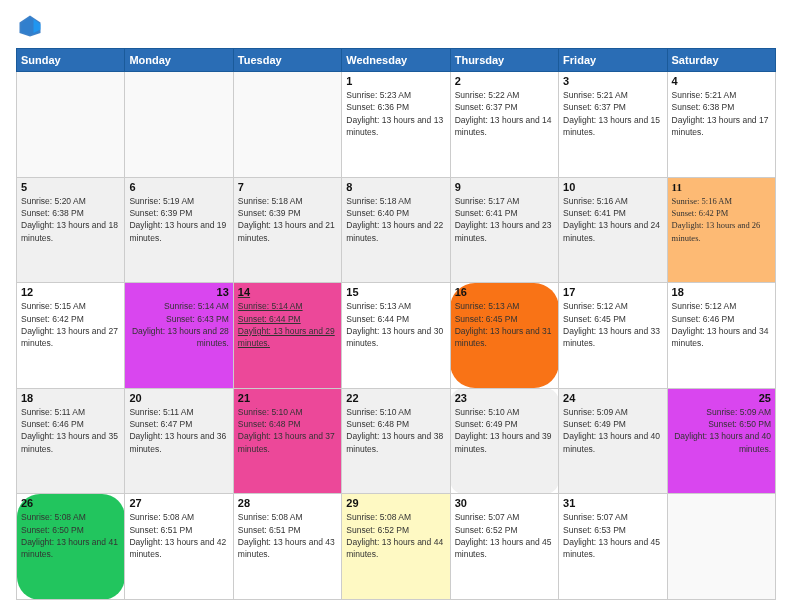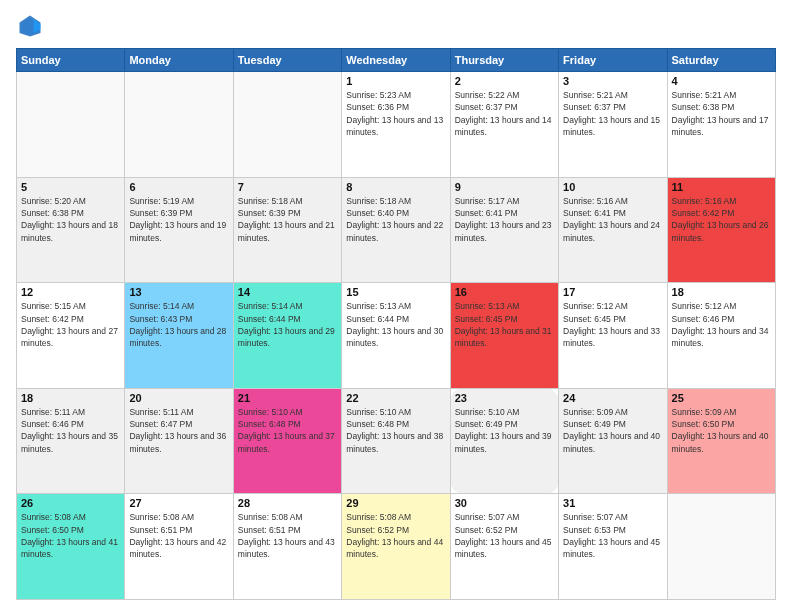--- a/index.html
+++ b/index.html
@@ -174,43 +174,43 @@
             <div class="day-info">Sunrise: 5:18 AM<br>Sunset: 6:40 PM<br>Daylight: 13 hours and 22 minutes.</div>
           </td>
           <td style="background: rgb(240, 240, 240);">
             <span class="day-num">9</span>
             <div class="day-info">Sunrise: 5:17 AM<br>Sunset: 6:41 PM<br>Daylight: 13 hours and 23 minutes.</div>
           </td>
           <td style="background: rgb(240, 240, 240);">
             <span class="day-num">10</span>
             <div class="day-info">Sunrise: 5:16 AM<br>Sunset: 6:41 PM<br>Daylight: 13 hours and 24 minutes.</div>
           </td>
-          <td style="background: #ef4444;">
+          <td style="background: #fdba74; font-family: Liberation Serif, serif;">
             <span class="day-num">11</span>
             <div class="day-info">Sunrise: 5:16 AM<br>Sunset: 6:42 PM<br>Daylight: 13 hours and 26 minutes.</div>
           </td>
         </tr>
         <tr>
           <td style="background: rgb(255, 255, 255);">
             <span class="day-num">12</span>
             <div class="day-info">Sunrise: 5:15 AM<br>Sunset: 6:42 PM<br>Daylight: 13 hours and 27 minutes.</div>
           </td>
-          <td style="background: #7dd3fc;">
+          <td style="background: #d946ef; text-align: right;">
             <span class="day-num">13</span>
             <div class="day-info">Sunrise: 5:14 AM<br>Sunset: 6:43 PM<br>Daylight: 13 hours and 28 minutes.</div>
           </td>
-          <td style="background: #5eead4;">
+          <td style="background: #ec4899; text-decoration: underline;">
             <span class="day-num">14</span>
             <div class="day-info">Sunrise: 5:14 AM<br>Sunset: 6:44 PM<br>Daylight: 13 hours and 29 minutes.</div>
           </td>
           <td style="background: rgb(255, 255, 255);">
             <span class="day-num">15</span>
             <div class="day-info">Sunrise: 5:13 AM<br>Sunset: 6:44 PM<br>Daylight: 13 hours and 30 minutes.</div>
           </td>
-          <td style="background: #ef4444;">
+          <td style="background: #f97316; border-radius: 25px;">
             <span class="day-num">16</span>
             <div class="day-info">Sunrise: 5:13 AM<br>Sunset: 6:45 PM<br>Daylight: 13 hours and 31 minutes.</div>
           </td>
           <td style="background: rgb(255, 255, 255);">
             <span class="day-num">17</span>
             <div class="day-info">Sunrise: 5:12 AM<br>Sunset: 6:45 PM<br>Daylight: 13 hours and 33 minutes.</div>
           </td>
           <td style="background: rgb(255, 255, 255);">
             <span class="day-num">18</span>
             <div class="day-info">Sunrise: 5:12 AM<br>Sunset: 6:46 PM<br>Daylight: 13 hours and 34 minutes.</div>
@@ -234,27 +234,27 @@
             <div class="day-info">Sunrise: 5:10 AM<br>Sunset: 6:48 PM<br>Daylight: 13 hours and 38 minutes.</div>
           </td>
           <td style="background: rgb(240, 240, 240); border-radius: 14px;">
             <span class="day-num">23</span>
             <div class="day-info">Sunrise: 5:10 AM<br>Sunset: 6:49 PM<br>Daylight: 13 hours and 39 minutes.</div>
           </td>
           <td style="background: rgb(240, 240, 240);">
             <span class="day-num">24</span>
             <div class="day-info">Sunrise: 5:09 AM<br>Sunset: 6:49 PM<br>Daylight: 13 hours and 40 minutes.</div>
           </td>
-          <td style="background: #fca5a5;">
+          <td style="background: #d946ef; text-align: right;">
             <span class="day-num">25</span>
             <div class="day-info">Sunrise: 5:09 AM<br>Sunset: 6:50 PM<br>Daylight: 13 hours and 40 minutes.</div>
           </td>
         </tr>
         <tr>
-          <td style="background: #5eead4;">
+          <td style="background: #22c55e; border-radius: 23px;">
             <span class="day-num">26</span>
             <div class="day-info">Sunrise: 5:08 AM<br>Sunset: 6:50 PM<br>Daylight: 13 hours and 41 minutes.</div>
           </td>
           <td style="background: rgb(255, 255, 255);">
             <span class="day-num">27</span>
             <div class="day-info">Sunrise: 5:08 AM<br>Sunset: 6:51 PM<br>Daylight: 13 hours and 42 minutes.</div>
           </td>
           <td style="background: rgb(255, 255, 255);">
             <span class="day-num">28</span>
             <div class="day-info">Sunrise: 5:08 AM<br>Sunset: 6:51 PM<br>Daylight: 13 hours and 43 minutes.</div>

